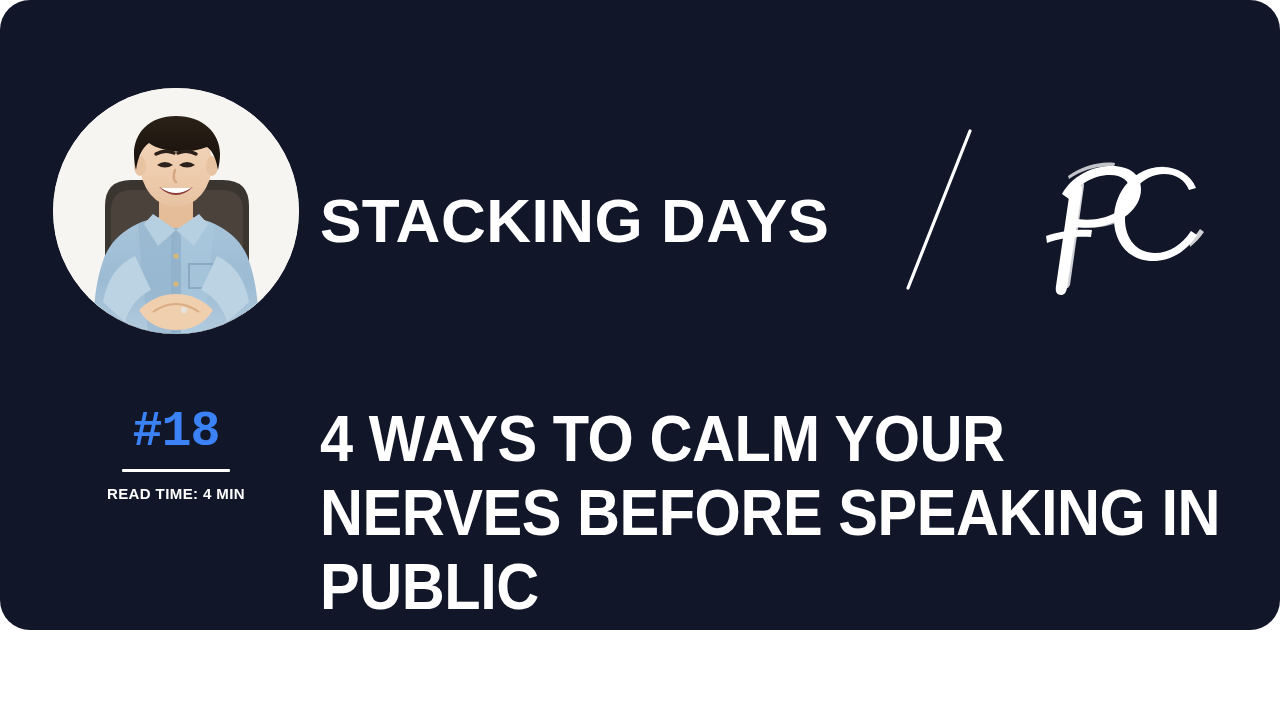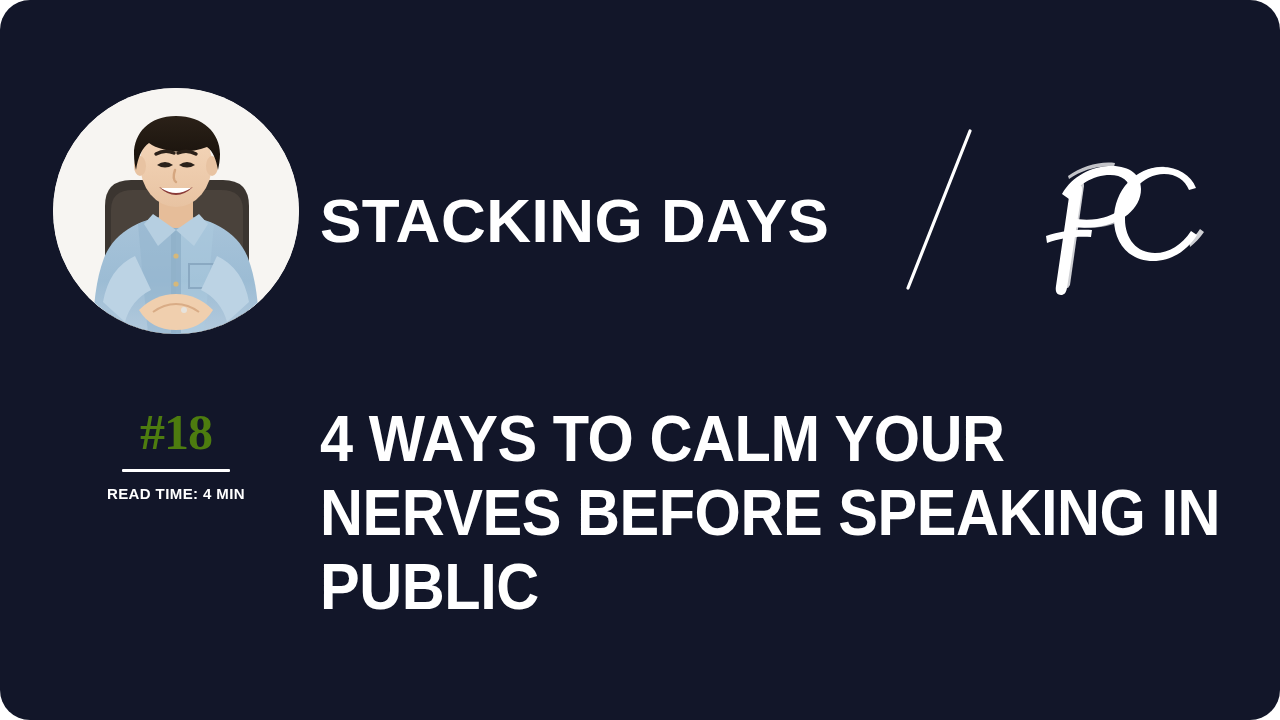--- a/index.html
+++ b/index.html
@@ -12,21 +12,21 @@
     height: 720px;
     overflow: hidden;
     font-family: "Liberation Sans", sans-serif;
   }
 
   
   #card {
     position: absolute;
     left: 0; top: 0;
     width: 1280px;
-    height: 720px;
+    height: 630px;
     background: #121629;
     border-radius: 30px;
     overflow: hidden;
   }
 
   
   #avatar {
     position: absolute;
     left: 53px;
     top: 88px;
@@ -71,26 +71,26 @@
 
   
   #meta {
     position: absolute;
     left: 60px;
     top: 404px;
     width: 232px;
     text-align: center;
   }
   #issue-number {
-    font-family: Liberation Serif, serif;
+    font-family: Liberation Mono, monospace;
     font-weight: 700;
     font-size: 50px;
     line-height: 56px;
     letter-spacing: -1px;
-    color: #4d7c0f;
+    color: #3b82f6;
   }
   #meta-rule {
     width: 108px;
     height: 3px;
     background: #ffffff;
     margin: 9px auto 0 auto;
     border-radius: 1px;
   }
   #read-time {
     margin-top: 13px;

